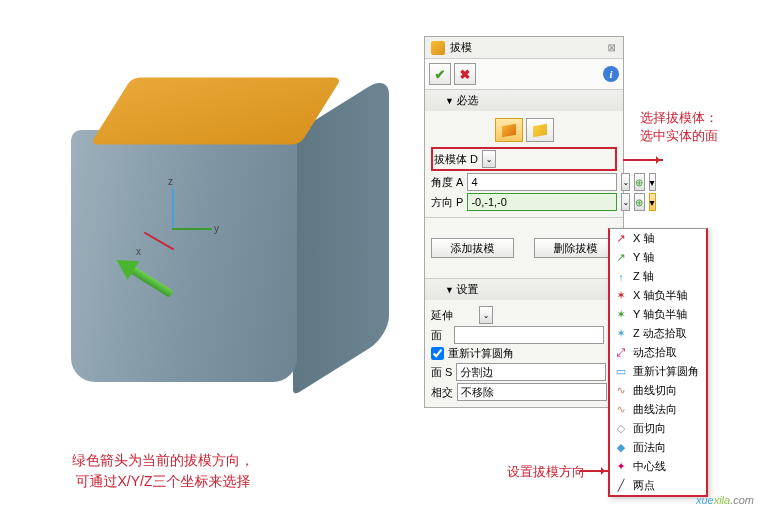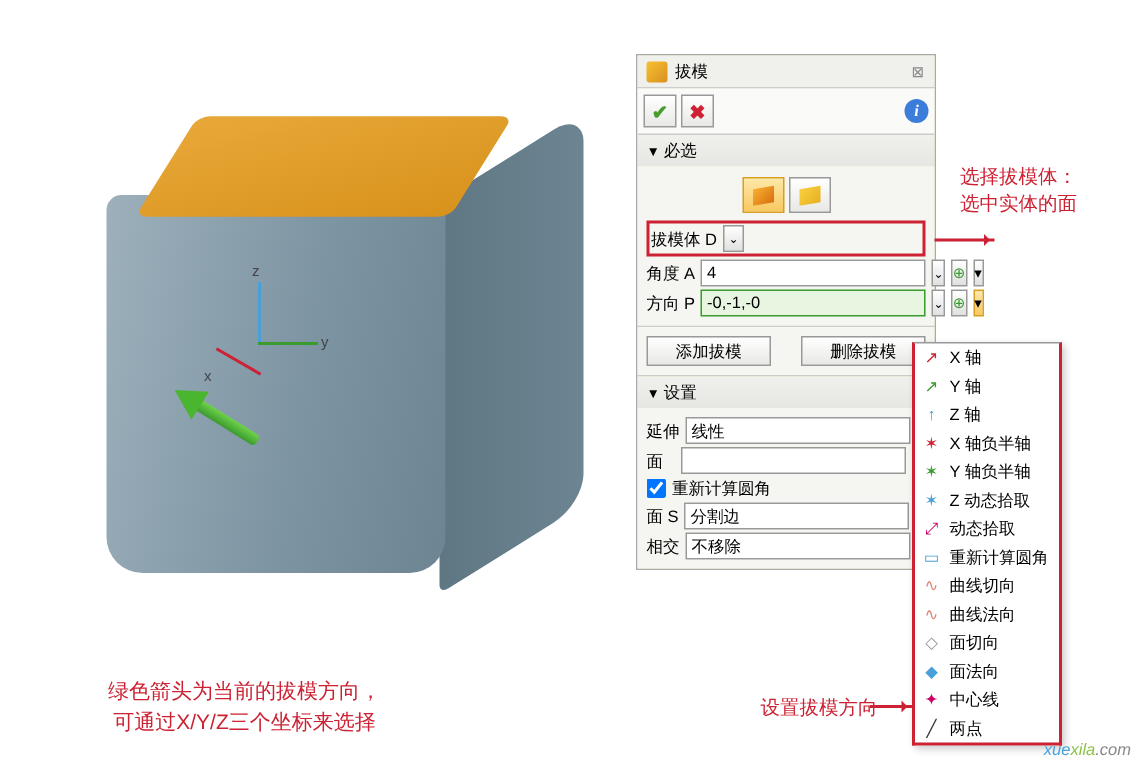--- a/index.html
+++ b/index.html
@@ -1,42 +1,42 @@
 <!DOCTYPE html>
 <html><head>
 <meta charset="utf-8">
 <style>
 *{margin:0;padding:0;box-sizing:border-box;font-family:"Microsoft YaHei",Arial,sans-serif;font-size:11px}
 body{width:760px;height:510px;background:#fff;position:relative;overflow:hidden}
 .viewport{position:absolute;left:0;top:0;width:420px;height:510px}
-.panel{position:absolute;left:424px;top:36px;width:200px;background:#fef9c3;border:1px solid #aaa}
+.panel{position:absolute;left:424px;top:36px;width:200px;background:#c2410c;border:1px solid #aaa}
 .titlebar{display:flex;align-items:center;padding:3px 6px;background:#f0f0ed;border-bottom:1px solid #ccc}
 .titlebar .ico{width:14px;height:14px;margin-right:5px;background:linear-gradient(135deg,#f8c030,#d89020);border-radius:2px}
 .titlebar .close{margin-left:auto;color:#888;cursor:pointer;font-size:10px;letter-spacing:1px}
 .actionbar{display:flex;align-items:center;padding:4px;background:#fafaf8;border-bottom:1px solid #ccc}
 .btn{width:22px;height:22px;border:1px solid #999;background:linear-gradient(#fff,#e8e8e5);display:flex;align-items:center;justify-content:center;margin-right:3px;font-weight:bold;font-size:13px;cursor:pointer}
 .btn.ok{color:#4a9b2e}
 .btn.cancel{color:#c23}
 .info{margin-left:auto;width:16px;height:16px;border-radius:50%;background:#3b7dd8;color:#fff;display:flex;align-items:center;justify-content:center;font-style:italic;font-family:serif;font-weight:bold;cursor:pointer}
 .section{border-bottom:1px solid #ccc}
-.sechdr{padding:3px 6px;background:linear-gradient(#f0f0ed,#e6e6e2);cursor:pointer}
+.sechdr{padding:3px 20px;background:linear-gradient(#f0f0ed,#e6e6e2);cursor:pointer}
 .sechdr::before{content:"▼ ";font-size:9px}
 .secbody{padding:4px 6px;background:#f5f5f2}
 .iconrow{display:flex;justify-content:center;gap:3px;padding:3px 0}
 .iconbtn{width:28px;height:24px;border:1px solid #999;background:linear-gradient(#fff,#e8e8e5);cursor:pointer;display:flex;align-items:center;justify-content:center}
 .iconbtn.sel{border-color:#d8a020;background:linear-gradient(#ffe8a8,#f8c860)}
 .cube-ico{width:14px;height:11px;background:linear-gradient(135deg,#f8b030,#d87010);transform:skewY(-10deg)}
 .row{display:flex;align-items:center;margin:2px 0;gap:4px}
 .row .lbl{width:44px;white-space:nowrap}
 .row input,.row select{flex:1;height:18px;border:1px solid #999;padding:0 3px;background:#fff;font-size:11px}
 .row .dd{width:14px;height:18px;border:1px solid #999;background:linear-gradient(#fff,#e0e0e0);display:flex;align-items:center;justify-content:center;font-size:8px;cursor:pointer}
 .row .extra{width:16px;height:18px;border:1px solid #999;background:linear-gradient(#fff,#e0e0e0);display:flex;align-items:center;justify-content:center;cursor:pointer;font-size:10px}
 .hl-red{border:2px solid #c23 !important}
 .hl-grn input{border:1px solid #3a9b2e;background:#e8f5e0}
-.btnpair{display:flex;gap:20px;margin:2px 0}
+.btnpair{display:flex;gap:20px;margin:16px 0}
 .btnpair button{flex:1;height:20px;border:1px solid #999;background:linear-gradient(#fff,#e8e8e5);cursor:pointer;font-size:11px}
 .chk{display:flex;align-items:center;gap:4px;margin:2px 0}
 .chk input{width:13px;height:13px}
 .chk.dis{color:#999}
 
 .menu{position:absolute;left:608px;top:228px;width:100px;background:#fff;border:1px solid #999;border-left:2px solid #c23;border-right:2px solid #c23;border-bottom:2px solid #c23;box-shadow:2px 2px 5px rgba(0,0,0,.2)}
 .mi{display:flex;align-items:center;padding:2px 4px;cursor:pointer;gap:5px}
 .mi .mico{width:14px;height:14px;display:flex;align-items:center;justify-content:center;font-size:11px}
 .callout{position:absolute;color:#c23;font-size:13px;line-height:1.4}
 .arrow-line{position:absolute;background:#c23;height:1.5px}
@@ -132,21 +132,20 @@
         <button>删除拔模</button>
       </div>
     </div>
   </div>
 
   <div class="section" style="border-bottom:none">
     <div class="sechdr">设置</div>
     <div class="secbody">
       <div class="row">
         <span class="lbl">延伸</span>
-        <input value="线性" style="">
         <div class="dd">⌄</div>
       </div>
       <div class="row">
         <span class="lbl">面</span>
         <input value="" style="">
         <div class="dd">⌄</div>
       </div>
       <div class="chk">
         <input type="checkbox" checked="" style="">
         <span>重新计算圆角</span>

